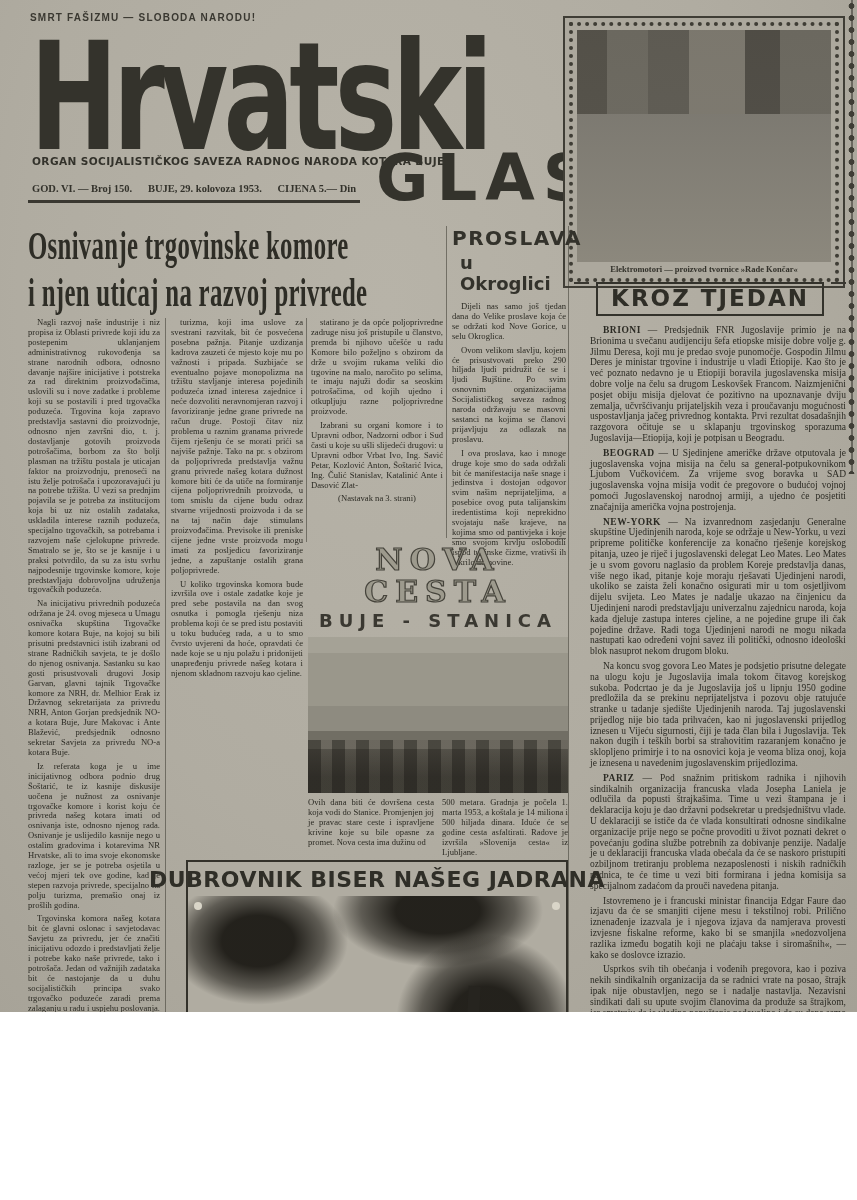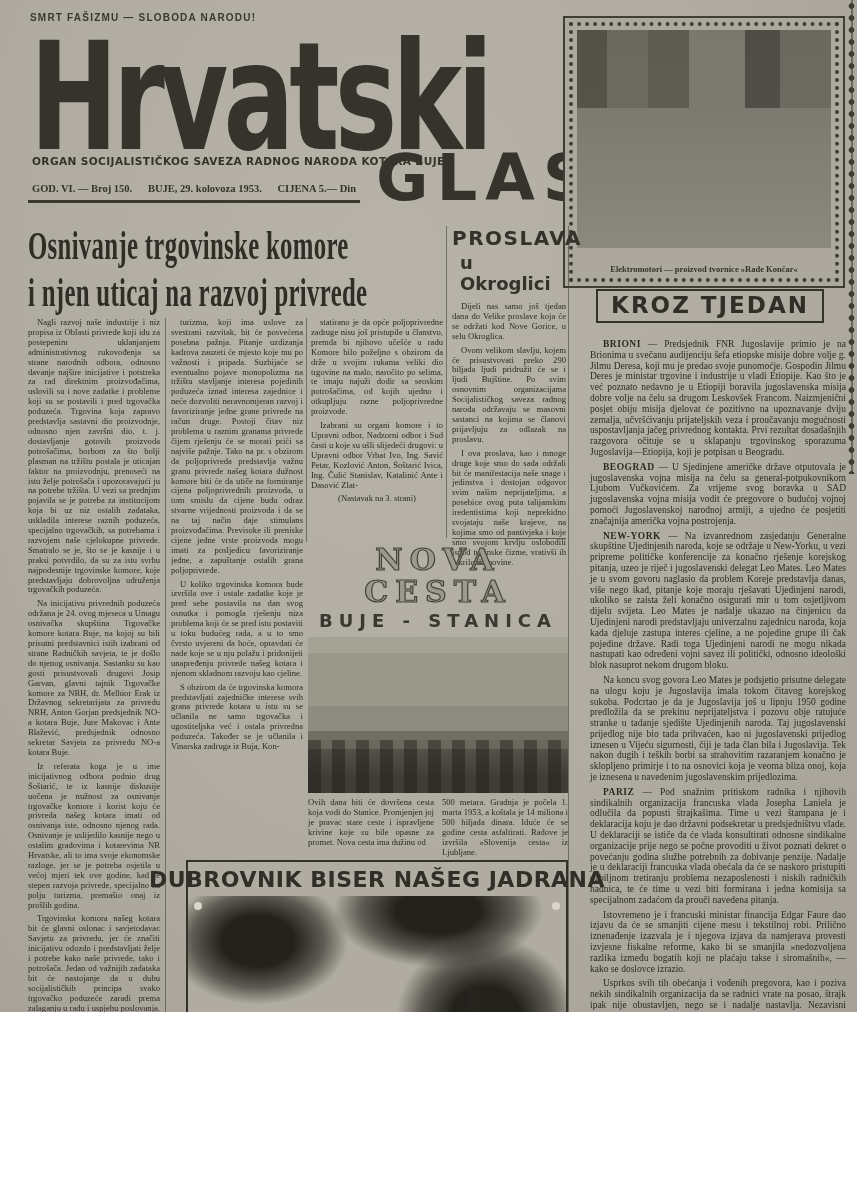--- a/index.html
+++ b/index.html
@@ -18,21 +18,21 @@
 
   
   .top-photo-frame{left:563px;top:16px;width:282px;height:272px;border:2px solid #3f3d35;padding:4px;box-sizing:border-box;background:#aca89d;}
   .top-photo-inner{border:4px dotted #3f3d35;padding:4px;height:100%;box-sizing:border-box;display:flex;flex-direction:column;}
   .photo-motors{position:relative;flex:1;overflow:hidden;background:linear-gradient(180deg,#6b685f 0%,#7b7870 30%,#8c887d 100%);}
   .motors-top{position:absolute;top:0;left:0;right:0;height:36%;
     background:linear-gradient(90deg,#514e46 0 12%,#6b685f 12% 28%,#5c5951 28% 44%,#7d796f 44% 66%,#4c4942 66% 80%,#6b685f 80% 100%);opacity:.9;}
   .motors-grid{position:absolute;bottom:0;left:0;right:0;height:68%;
     background-image:radial-gradient(circle at 50% 52%, #b1ad a1 0, #b1ada1 9%, #6b685f 15% 22%, #a4a094 27% 33%, #5c5951 39% 46%, #918d82 51% 57%, #46443d 63% 69%, transparent 72%);
     background-size:62px 54px;}
-  .photo-caption{padding-top:16px;font-size:8.5px;font-weight:bold;text-align:center;color:#33322b;}
+  .photo-caption{padding-top:2px;font-size:8.5px;font-weight:bold;text-align:center;color:#33322b;}
 
   
   .edge-chain{right:1px;top:0;width:9px;height:474px;
     background-image:radial-gradient(circle at 4.5px 6px, #3f3d35 0 2.6px, transparent 3.2px),linear-gradient(#6b685f,#6b685f);
     background-size:9px 12px,2px 100%;background-position:0 0,center top;background-repeat:repeat-y,no-repeat;}
 
   
   .lead-title{left:28px;top:222px;width:660px;font-weight:bold;font-size:40px;line-height:47px;letter-spacing:0.5px;color:#2e2d26;transform:scaleX(0.62);transform-origin:left top;white-space:nowrap;}
   .bodycol{font-size:8.6px;line-height:9.9px;text-align:justify;overflow:hidden;}
   .bodycol p{margin:0 0 4px 0;text-indent:9px;}
@@ -73,21 +73,21 @@
   .palm.p4{left:30px;bottom:30px;width:190px;height:130px;}
   .trunk{position:absolute;right:90px;top:90px;width:12px;height:180px;background:#26241f;transform:rotate(3deg);}
   .fort{position:absolute;left:33%;top:45%;width:24%;height:15%;background:#5d5a51;border-radius:3px 8px 2px 2px;
     box-shadow:46px 8px 0 -3px #67645a,-28px 12px 0 -2px #534f47;}
   .rail{position:absolute;left:-10px;bottom:52px;width:75%;height:2px;background:#c9c5b8;transform:rotate(-7deg);box-shadow:0 12px 0 rgba(201,197,184,.6);}
   .pin{position:absolute;width:8px;height:8px;border-radius:50%;background:#d9d5c8;}
   .pin.tl{left:6px;top:6px;} .pin.tr{right:6px;top:6px;} .pin.br{right:6px;bottom:6px;}
 
   
   .kroz{left:574px;top:282px;width:272px;}
-  .kt-header{display:flex;align-items:center;gap:7px;flex-direction:column;}
+  .kt-header{display:flex;gap:7px;}
   .kt-hline{flex:1;height:2px;background:#3a3831;}
   .kt-box{border:2.5px solid #33322b;padding:1px 13px 3px 13px;font-family:"DejaVu Sans",sans-serif;font-weight:bold;font-size:23px;letter-spacing:2px;color:#2f2e27;white-space:nowrap;}
   .kt-body{margin-top:9px;font-size:9.5px;line-height:10.8px;text-align:justify;}
   .kt-body p{margin:0 0 4px 16px;text-indent:13px;}
   .kt-lead{font-weight:bold;letter-spacing:0.5px;}
 
   
   .perzija{left:571px;top:1028px;width:276px;height:138px;border:1.5px solid #3a3831;box-sizing:border-box;padding:4px 7px;}
   .pz-t1{text-align:center;font-family:"DejaVu Sans",sans-serif;font-weight:bold;font-size:24px;letter-spacing:4px;line-height:26px;color:#2f2e27;white-space:nowrap;}
   .pz-t2{text-align:center;font-family:"DejaVu Sans",sans-serif;font-weight:bold;font-size:19px;letter-spacing:2px;line-height:22px;color:#2f2e27;white-space:nowrap;}
@@ -131,21 +131,20 @@
   <div class="abs bodycol col1">
     <p>Nagli razvoj naše industrije i niz propisa iz Oblasti privrede koji idu za postepenim uklanjanjem administrativnog rukovođenja sa strane narodnih odbora, odnosno davanje najšire inicijative i potstreka za rad direktnim proizvođačima, uslovili su i nove zadatke i probleme koji su se postavili i pred trgovačka poduzeća. Trgovina koja zapravo predstavlja sastavni dio proizvodnje, odnosno njen završni dio, t. j. dostavljanje gotovih proizvoda potrošačima, borbom za što bolji plasman na tržištu postala je uticajan faktor na proizvodnju, prenoseći na istu želje potrošača i upozoravajući ju na potrebe tržišta. U vezi sa prednjim pojavila se je potreba za institucijom koja bi uz niz ostalih zadataka, uskladila interese raznih poduzeća, specijalno trgovačkih, sa potrebama i razvojem naše cjelokupne privrede. Smatralo se je, što se je kasnije i u praksi potvrdilo, da su za istu svrhu najpodesnije trgovinske komore, koje predstavljaju dobrovoljna udruženja trgovačkih poduzeća.</p>
     <p>Na inicijativu privrednih poduzeća održana je 24. ovog mjeseca u Umagu osnivačka skupština Trgovačke komore kotara Buje, na kojoj su bili prisutni predstavnici istih izabrani od strane Radničkih savjeta, te je došlo do njenog osnivanja. Sastanku su kao gosti prisustvovali drugovi Josip Garvan, glavni tajnik Trgovačke komore za NRH, dr. Melhior Erak iz Državnog sekretarijata za privredu NRH, Anton Gorjan predsjednik NO-a kotara Buje, Jure Makovac i Ante Blažević, predsjednik odnosno sekretar Savjeta za privredu NO-a kotara Buje.</p>
     <p>Iz referata koga je u ime inicijativnog odbora podnio drug Šoštarić, te iz kasnije diskusije uočena je nužnost za osnivanje trgovačke komore i korist koju će privreda našeg kotara imati od osnivanja iste, odnosno njenog rada. Osnivanje je uslijedilo kasnije nego u ostalim gradovima i kotarevima NR Hrvatske, ali to ima svoje ekonomske razloge, jer se je potreba osjetila u većoj mjeri tek ove godine, kad je stepen razvoja privrede, specijalno na polju turizma, premašio onaj iz prošlih godina.</p>
     <p>Trgovinska komora našeg kotara bit će glavni oslonac i savjetodavac Savjetu za privredu, jer će značiti inicijativu odozdo i predstavljati želje i potrebe kako naše privrede, tako i potrošača. Jedan od važnijih zadataka bit će nastojanje da u duhu socijalističkih principa svako trgovačko poduzeće zaradi prema zalaganju u radu i uspjehu poslovanja. Razvoju i unapređenju</p>
   </div>
   <div class="abs vrule" style="left:165px;top:318px;height:850px;"></div>
   <div class="abs bodycol col2">
     <p>turizma, koji ima uslove za svestrani razvitak, bit će posvećena posebna pažnja. Pitanje uzdizanja kadrova zauzeti će mjesto koje mu po važnosti i pripada. Suzbijaće se eventualno pojave monopolizma na tržištu stavljanje interesa pojedinih poduzeća iznad interesa zajednice i neće dozvoliti neravnomjeran razvoj i favoriziranje jedne grane privrede na račun druge. Postoji čitav niz problema u raznim granama privrede čijem rješenju će se morati prići sa najviše pažnje. Tako na pr. s obzirom da poljoprivreda predstavlja važnu granu privrede našeg kotara dužnost komore biti će da utiče na formiranje cijena poljoprivrednih proizvoda, u tom smislu da cijene budu odraz stvarne vrijednosti proizvoda i da se na taj način daje stimulans proizvođačima. Previsoke ili preniske cijene jedne vrste proizvoda mogu imati za posljedicu favoriziranje jedne, a zapuštanje ostalih grana poljoprivrede.</p>
     <p>U koliko trgovinska komora bude izvršila ove i ostale zadatke koje je pred sebe postavila na dan svog osnutka i pomogla rješenju niza problema koji će se pred istu postaviti u toku budućeg rada, a u to smo čvrsto uvjereni da hoće, opravdati će nade koje se u nju polažu i pridonijeti unapređenju privrede našeg kotara i njenom skladnom razvoju kao cjeline.</p>
-    <p>S obzirom da će trgovinska komora predstavljati zajedničke interese svih grana privrede kotara u istu su se učlanila ne samo trgovačka i ugostiteljska već i ostala privredna poduzeća. Također se je učlanila i Vinarska zadruga iz Buja, Kon-</p>
   </div>
   <div class="abs vrule" style="left:306px;top:318px;height:224px;"></div>
   <div class="abs bodycol col3">
     <p>statirano je da opće poljoprivredne zadruge nisu još pristupile u članstvo, premda bi njihovo učešće u radu Komore bilo poželjno s obzirom da drže u svojim rukama veliki dio trgovine na malo, naročito po selima, te imaju najuži dodir sa seoskim potrošačima, od kojih ujedno i otkupljuju razne poljoprivredne proizvode.</p>
     <p>Izabrani su organi komore i to Upravni odbor, Nadzorni odbor i Sud časti u koje su ušli slijedeći drugovi: u Upravni odbor Vrbat Ivo, Ing. Savić Petar, Kozlović Anton, Šoštarić Ivica, Ing. Čulić Stanislav, Katalinić Ante i Dasović Zlat-</p>
     <div class="continuation">(Nastavak na 3. strani)</div>
   </div>
   <div class="abs vrule" style="left:446px;top:226px;height:312px;"></div>
 
   <div class="abs col4">

